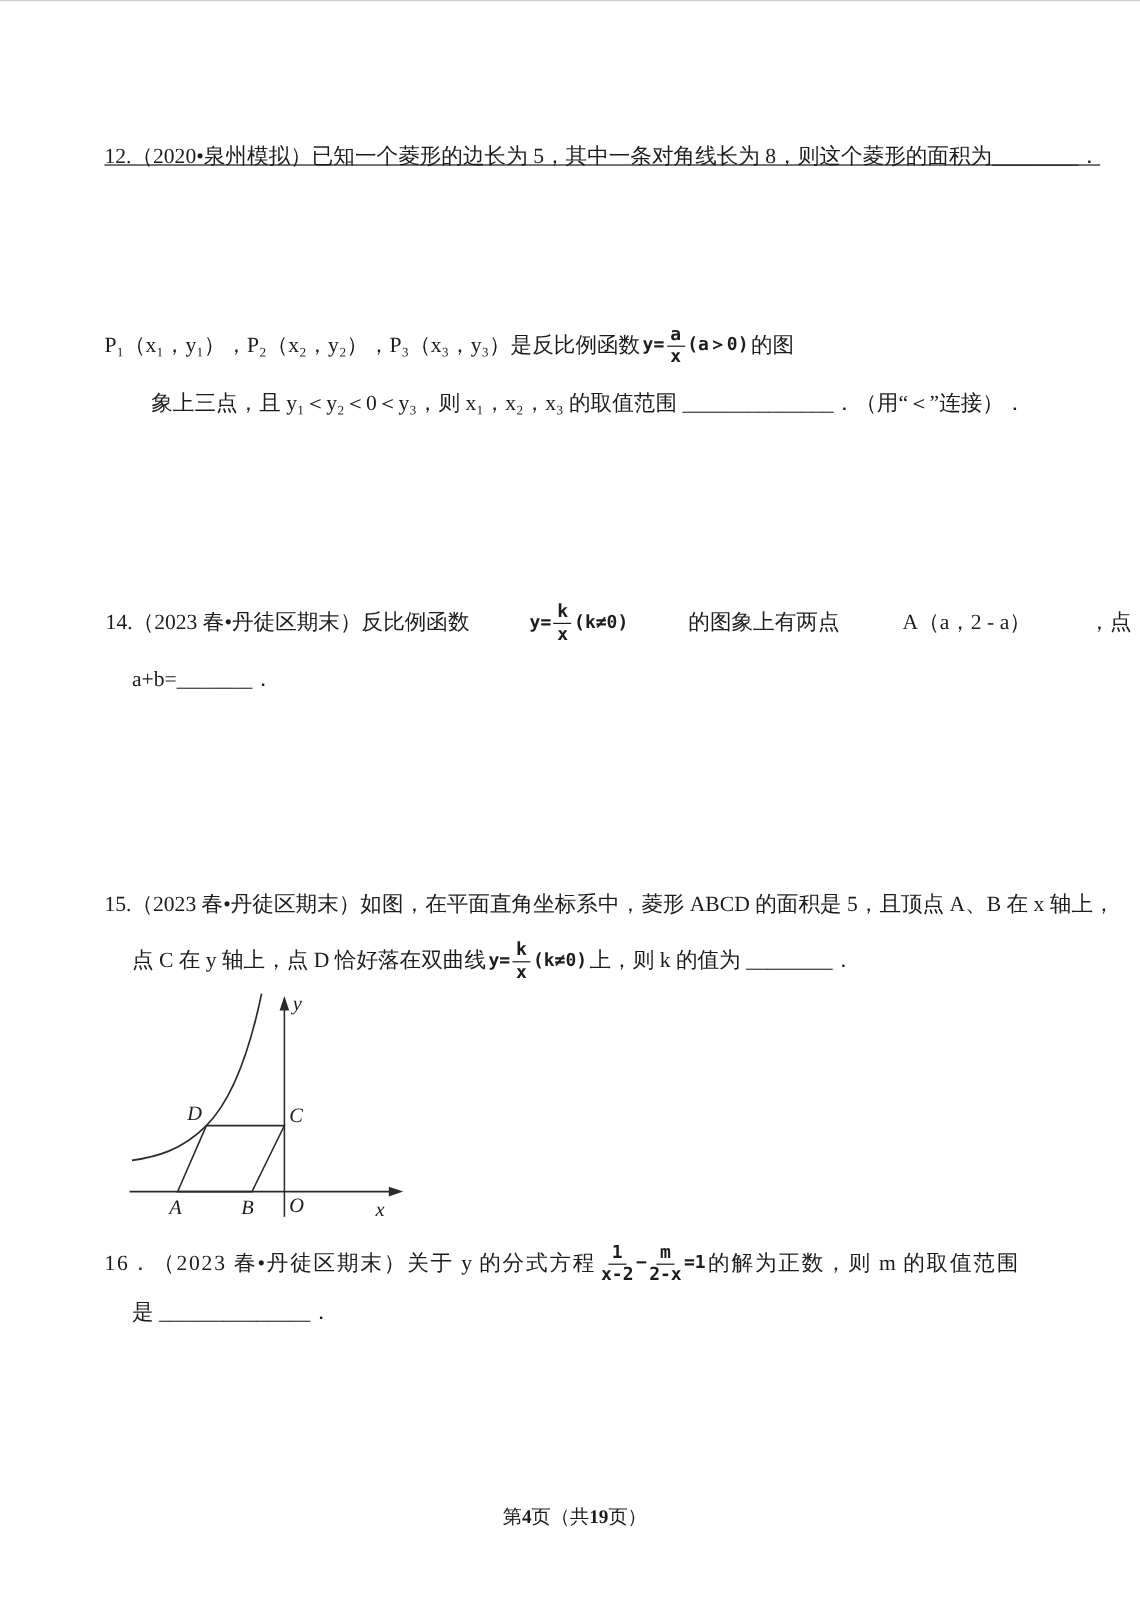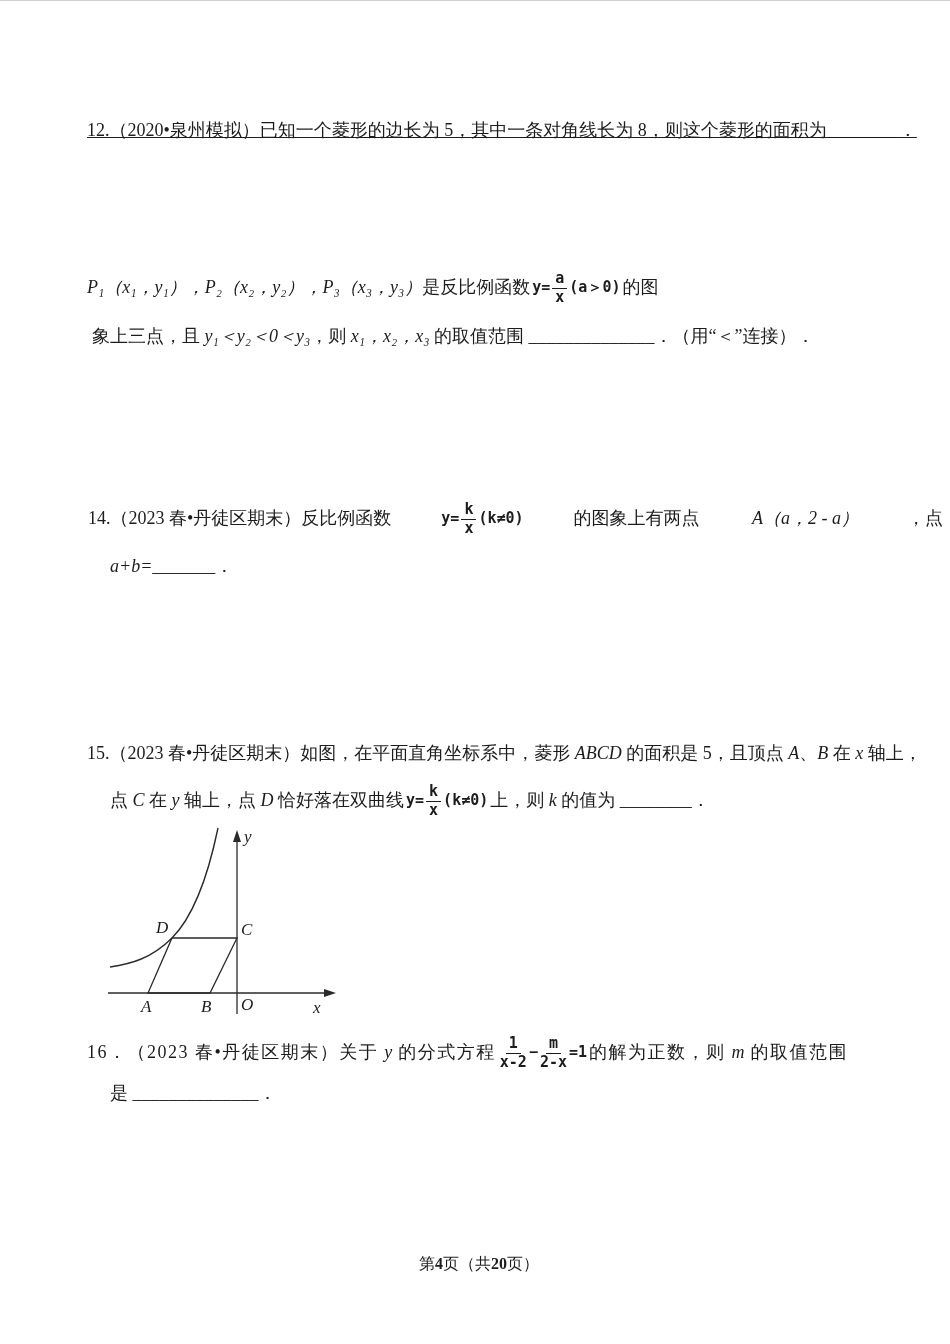--- a/index.html
+++ b/index.html
@@ -7,21 +7,21 @@
     width:950px;height:1344px;position:relative;background:#ffffff;
     font-family:"Liberation Serif","DejaVu Serif",serif;color:#1c1c1c;
     overflow:hidden;
   }
   .topline{position:absolute;top:0;left:0;width:950px;height:1px;background:#cfcfcf;}
   .line{
     position:absolute;display:flex;align-items:center;white-space:pre;
     font-size:18px;line-height:1.3;
   }
   .cn{font-family:"Liberation Serif","DejaVu Serif",serif;}
-  .math{font-style:italic;font-family:"Liberation Serif","DejaVu Serif",serif;}
+  .math{font-family:"Liberation Serif","DejaVu Serif",serif;}
   .blank{letter-spacing:0px;}
   .sp{letter-spacing:1.5px;}
   .formula{
     display:inline-flex;align-items:center;
     font-family:"DejaVu Sans Mono",monospace;font-size:15px;font-weight:bold;
     font-style:normal;margin:0 2px;
   }
   .frac{display:inline-flex;flex-direction:column;align-items:center;line-height:1.05;margin:0 2px;}
   .frac .num{border-bottom:1.5px solid #1c1c1c;padding:0 3px 1px 3px;}
   .frac .den{padding-top:1px;}
@@ -39,21 +39,21 @@
 <div class="topline"></div>
 
 <div class="line" style="left:87px;top:116px;height:30px;text-decoration:underline;">
   <span class="cn">12.（2020•泉州模拟）已知一个菱形的边长为 5，其中一条对角线长为 8，则这个菱形的面积为</span><span class="cn blank">________</span><span class="cn">．</span>
 </div>
 
 <div class="line" style="left:87px;top:263px;height:50px;">
   <span class="math">P₁（x₁，y₁），P₂（x₂，y₂），P₃（x₃，y₃）</span><span class="cn">是反比例函数</span><span class="formula"><span>y=</span><span class="frac"><span class="num">a</span><span class="den">x</span></span><span>(a＞0)</span></span><span class="cn">的图</span>
 </div>
 
-<div class="line" style="left:92px;top:322px;height:30px;">
+<div class="line" style="left:126px;top:322px;height:30px;">
   <span class="cn">象上三点，且 </span><span class="math">y₁＜y₂＜0＜y₃</span><span class="cn">，则 </span><span class="math">x₁，x₂，x₃</span><span class="cn"> 的取值范围 </span><span class="cn blank">______________</span><span class="cn">．（用“＜”连接）．</span>
 </div>
 
 <div class="line" style="left:88px;top:494px;height:50px;gap:48px;">
   <span class="cn">14.（2023 春•丹徒区期末）反比例函数</span><span class="formula"><span>y=</span><span class="frac"><span class="num">k</span><span class="den">x</span></span><span>(k≠0)</span></span><span class="cn">的图象上有两点 </span><span class="math">A（a，2 - a）</span><span class="cn">，点 </span><span class="math">B（b，6 - b）</span><span class="cn">，则</span>
 </div>
 
 <div class="line" style="left:110px;top:552px;height:30px;">
   <span class="math">a+b=</span><span class="cn blank">_______</span><span class="cn">．</span>
 </div>
@@ -91,14 +91,14 @@
 
 <div class="line" style="left:87px;top:1028px;height:50px;justify-content:center;">
   <span class="cn sp">16．（2023 春•丹徒区期末）关于 </span><span class="math">y</span><span class="cn sp"> 的分式方程</span><span class="formula"><span class="frac"><span class="num">1</span><span class="den">x-2</span></span><span>−</span><span class="frac"><span class="num">m</span><span class="den">2-x</span></span><span>=1</span></span><span class="cn sp">的解为正数，则 </span><span class="math">m</span><span class="cn sp"> 的取值范围</span>
 </div>
 
 <div class="line" style="left:110px;top:1079px;height:30px;">
   <span class="cn">是 </span><span class="cn blank">______________</span><span class="cn">．</span>
 </div>
 
 <div class="footer">
-  <span class="cn">第</span><span class="b">4</span><span class="cn">页（共</span><span class="b">20</span><span class="cn">页）</span>
+  <span class="cn">第</span><span class="b">4</span><span class="cn">页（共</span><span class="b">19</span><span class="cn">页）</span>
 </div>
 
 </body></html>

